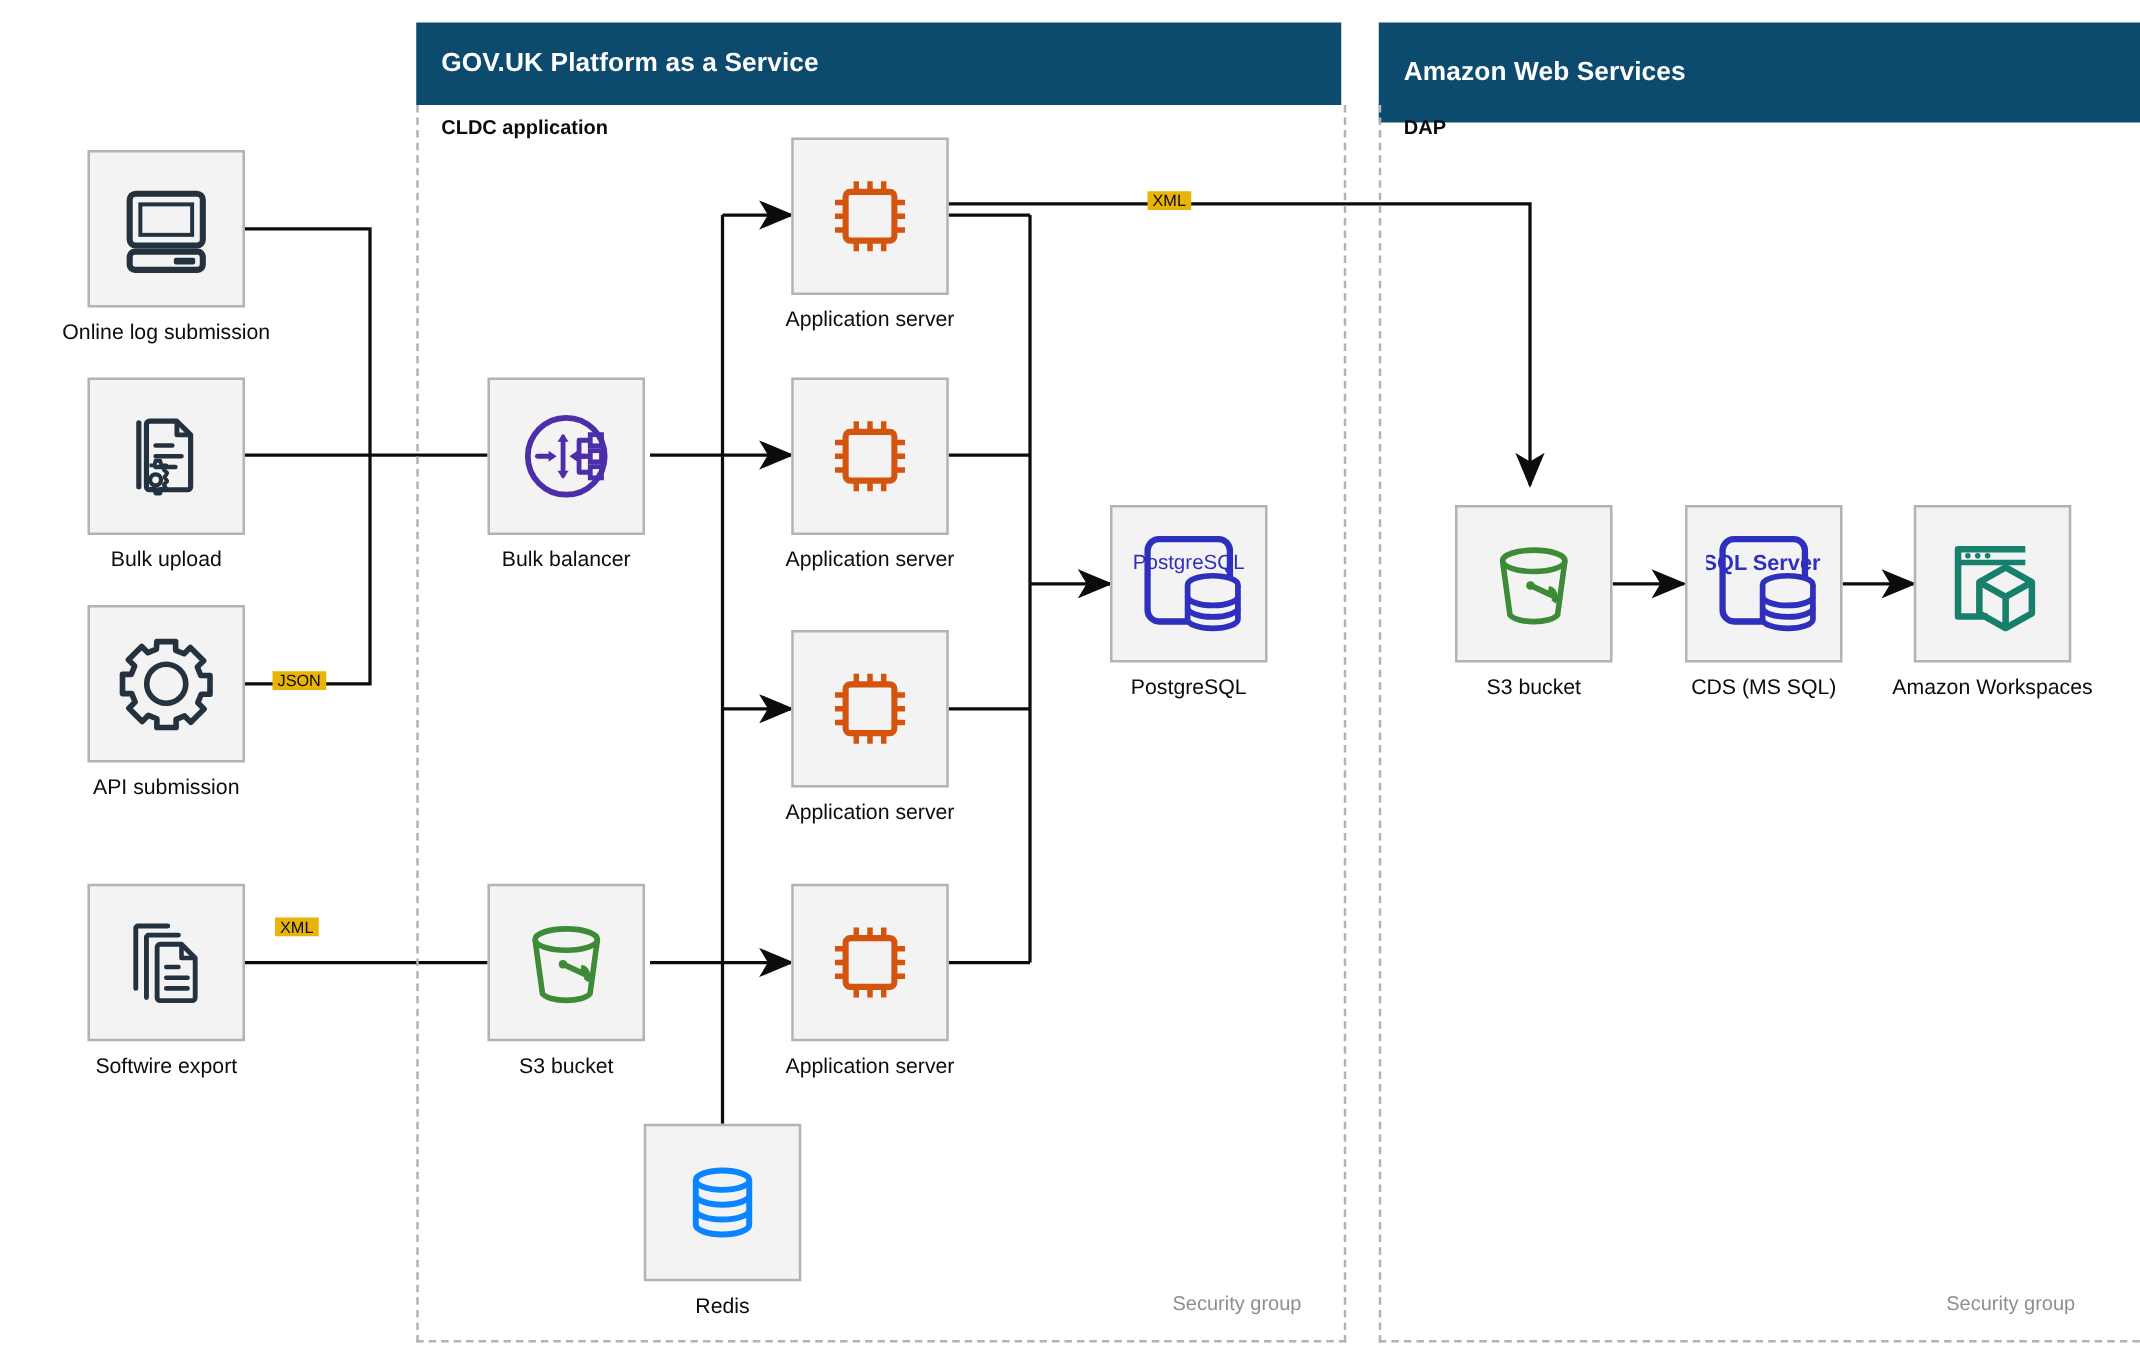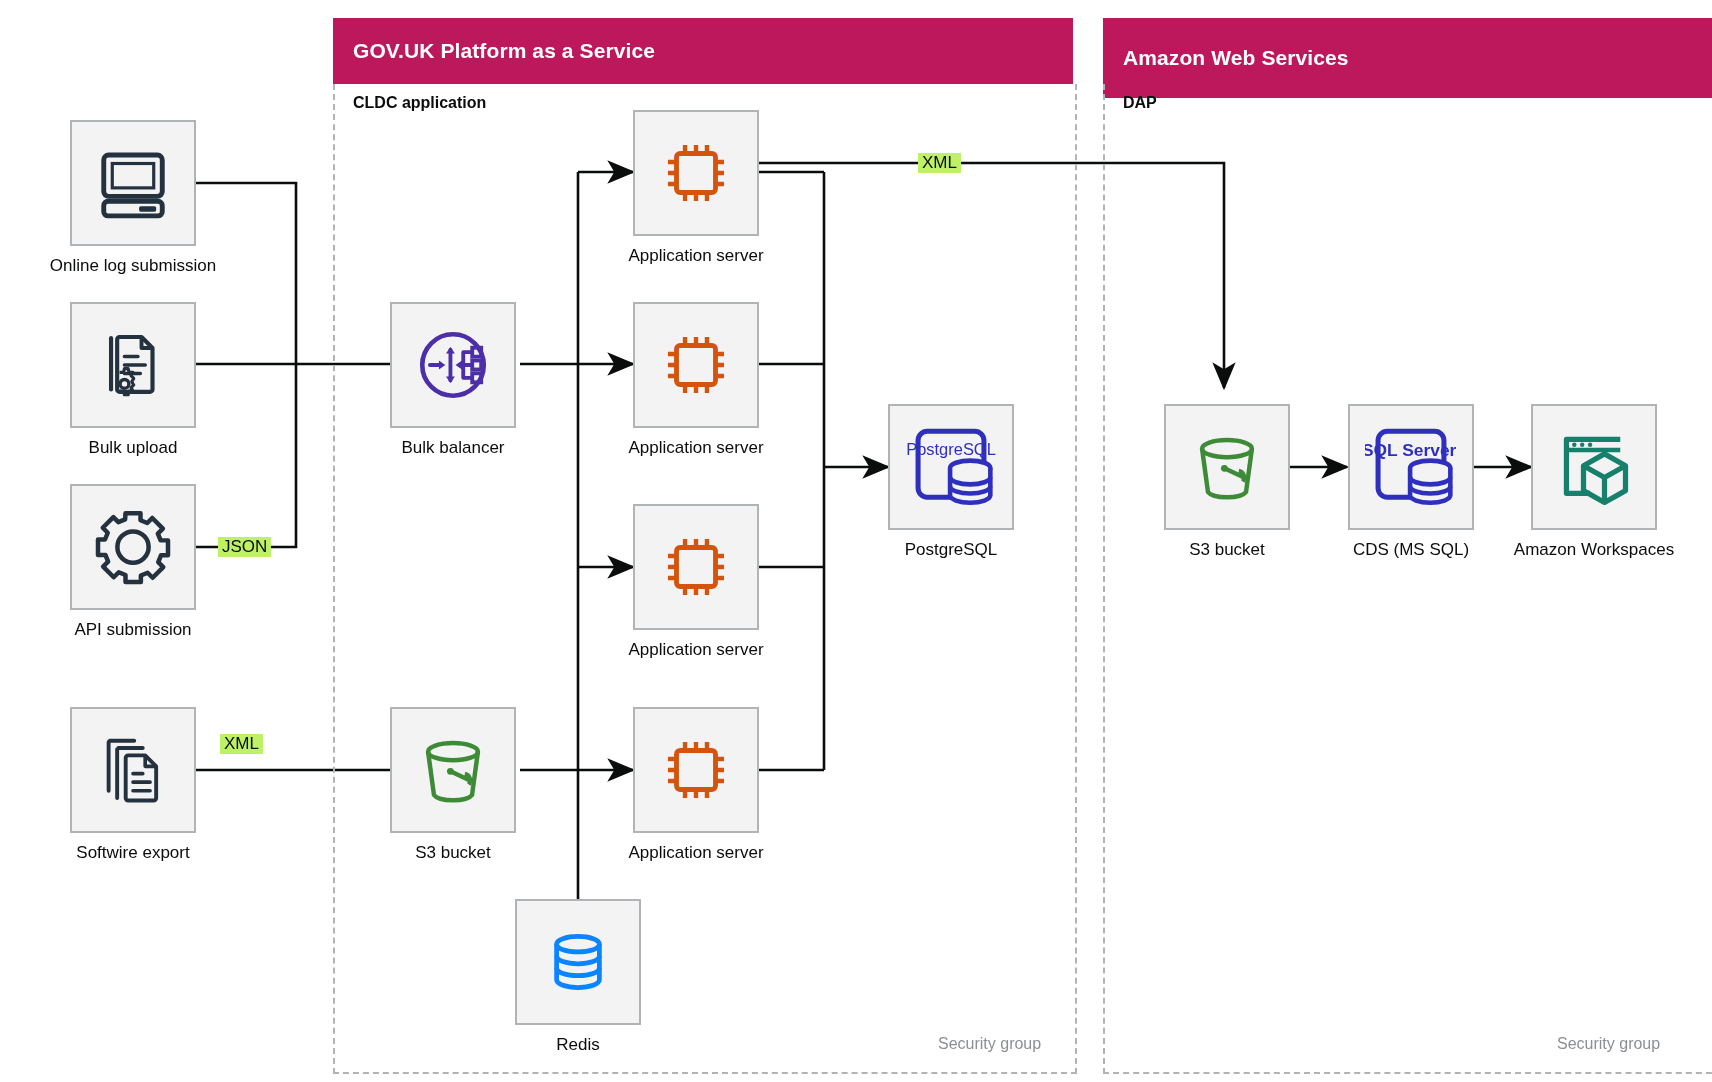--- a/index.html
+++ b/index.html
@@ -6,37 +6,37 @@
   body{width:1712px;height:1082px;position:relative;
        font-family:"Liberation Sans","DejaVu Sans",sans-serif;
        color:#0b0c0c;-webkit-font-smoothing:antialiased;overflow:hidden;}
 
   #canvas{position:absolute;inset:0;width:1712px;height:1082px;}
 
   
   #wires{position:absolute;left:0;top:0;width:1712px;height:1082px;z-index:1;}
 
   
-  .group-band{position:absolute;background:#be185d;z-index:2;}
+  .group-band{position:absolute;background:#0c4a6e;z-index:2;}
   .group-band .band-title{
       position:absolute;left:20px;top:50%;transform:translateY(-50%);
       color:#ffffff;font-size:21px;font-weight:bold;letter-spacing:.1px;white-space:nowrap;}
 
   .dashed-box{position:absolute;border:2px dashed #b1b4b6;border-top:none;z-index:2;background:transparent;}
   .dashed-label{position:absolute;font-size:16px;font-weight:bold;color:#0b0c0c;z-index:3;white-space:nowrap;}
   .sec-label{position:absolute;font-size:16px;color:#8c8f91;z-index:3;white-space:nowrap;}
 
   
   .node{position:absolute;z-index:4;}
   .tile{position:absolute;left:0;top:0;background:#f3f3f3;border:2px solid #b1b4b6;
         box-sizing:border-box;display:flex;align-items:center;justify-content:center;}
   .node-label{position:absolute;left:50%;transform:translateX(-50%);
         font-size:17px;color:#0b0c0c;white-space:nowrap;text-align:center;}
 
-  .edge-label{position:absolute;z-index:5;font-size:17px;color:#0b0c0c;white-space:nowrap;background:#bef264;padding:0 4px;}
+  .edge-label{position:absolute;z-index:5;font-size:13px;color:#0b0c0c;white-space:nowrap;background:#eab308;padding:0 4px;}
 
   svg{display:block;}
 </style>
 </head>
 <body>
 
 <div id="canvas">
 
   <svg id="wires" viewBox="0 0 1712 1082">
     <defs>

